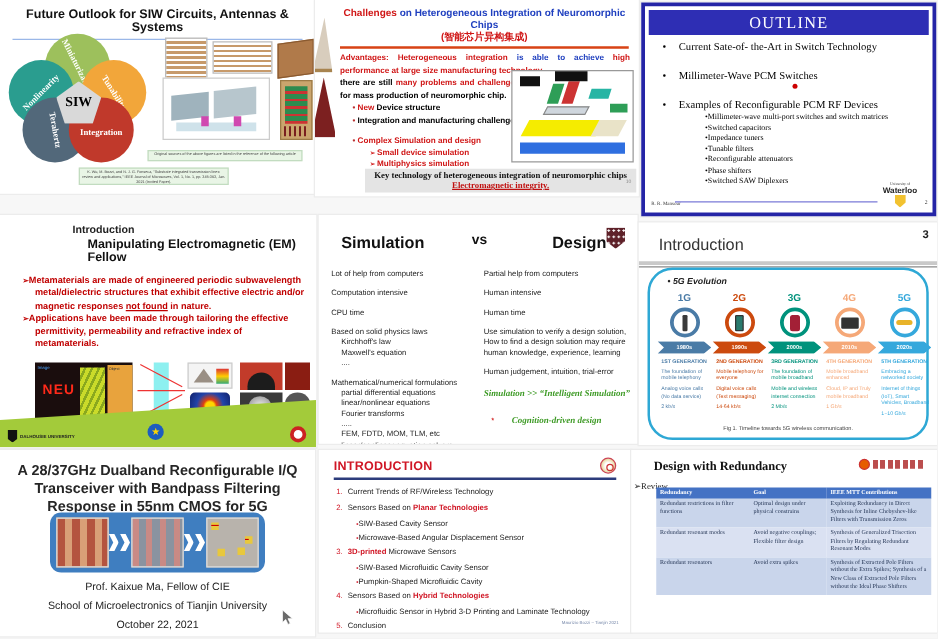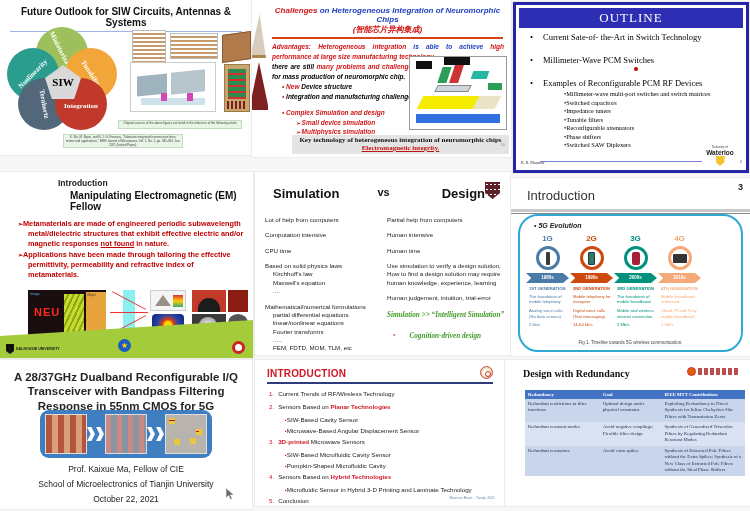--- a/index.html
+++ b/index.html
@@ -19,21 +19,21 @@
     clip-path:polygon(50% 0,100% 38%,81% 100%,19% 100%,0 38%);
     display:flex; align-items:center; justify-content:center;
     font-family:"Liberation Serif", serif; font-weight:bold; font-size:11px; color:#000; }
   .figbox { position:absolute; background:#fff; border:1px solid #bbb; }
   .tan-layers { background:repeating-linear-gradient(#fff 0 2px,#c79a6b 2px 4px); }
   .greenbox { position:absolute; background:#e9f5e6; border:1px solid #c2dcc0; color:#444;
     font-size:3px; line-height:1.3; text-align:center; overflow:hidden; padding:1px; }
 
   
   #s2 { left:252px; top:0; width:259px; height:157px; }
-  #s2 .inner { padding:6px 8px 0 20px;font-style:italic; }
+  #s2 .inner { padding:6px 8px 0 20px; }
   #s2 .t1 { font-size:8px; font-weight:bold; text-align:center; }
   #s2 .t1 .red { color:#d01616; } .bluetxt { color:#1f3fbf; } .redtxt { color:#d01616; }
   #s2 .t2 { font-size:8px; font-weight:bold; text-align:center; color:#d01616; }
   #s2 .rule { height:2px; background:#d84315; margin:2px 0 3px 0; }
   #s2 p { font-size:6.5px; font-weight:bold; line-height:1.55; text-align:justify; width:232px; }
   #s2 .bullets { font-size:6.5px; font-weight:bold; width:135px; margin-left:10px; line-height:1.5; }
   #s2 .bullets .dot::before { content:"• "; color:#b33; }
   #s2 .subs { color:#d01616; margin-left:14px; }
   #s2 .subs div::before { content:"\27A2  "; font-size:5px; }
   #s2 .footer { position:absolute; left:40px; right:2px; bottom:3px; background:#e4e4e4;
@@ -420,20 +420,33 @@
             <div class="phone" style="width:14px;height:9px;background:#333"></div>
           </div>
         <div class="chev" style="background:#f5a878">2010s</div>
         <div class="gtxt">
             <div class="gg">4TH GENERATION</div>
             <div>Mobile broadband enhanced</div>
             <div class="sp">Cloud, IP and Truly mobile broadband</div>
             <div class="sp">1 Gb/s</div>
           </div>
       </div>
+      <div class="gcol" style="left:182px;top:18px;color:#35a8dc">
+        <div class="gname">5G</div>
+        <div class="gring" style="border-color:#35a8dc">
+            <div class="phone" style="width:13px;height:4px;background:#e8b32a;border-radius:2px"></div>
+          </div>
+        <div class="chev" style="background:#35a8dc">2020s</div>
+        <div class="gtxt">
+            <div class="gg">5TH GENERATION</div>
+            <div>Embracing a networked society</div>
+            <div class="sp">Internet of things (IoT), Smart Vehicles, Broadband</div>
+            <div class="sp">1~10 Gb/s</div>
+          </div>
+      </div>
       <div class="figcap">Fig 1. Timeline towards 5G wireless communication.</div>
     </div>
   </div>
 
   <div class="slide" id="s7">
     <div class="ttl">A 28/37GHz Dualband Reconfigurable I/Q Transceiver with Bandpass Filtering Response in 55nm CMOS for 5G Applications</div>
     <div class="bluecard">
       <div class="chip chip1"></div>
       <div class="dchev">
           <b></b>
@@ -477,20 +490,21 @@
     </div>
     <div class="foot">Maurizio Bozzi – Tianjin 2021</div>
   </div>
 
   <div class="slide" id="s9">
     <div class="ttl">Design with Redundancy</div>
     <div class="cn-seal">
       <div class="disc"></div>
       <div class="script"></div>
     </div>
+    <div class="review">Review</div>
     <table>
       <colgroup>
           <col style="width:34%">
           <col style="width:28%">
           <col style="width:38%">
         </colgroup>
       <tbody>
           <tr>
         <th>Redundancy</th>
         <th>Goal</th>

